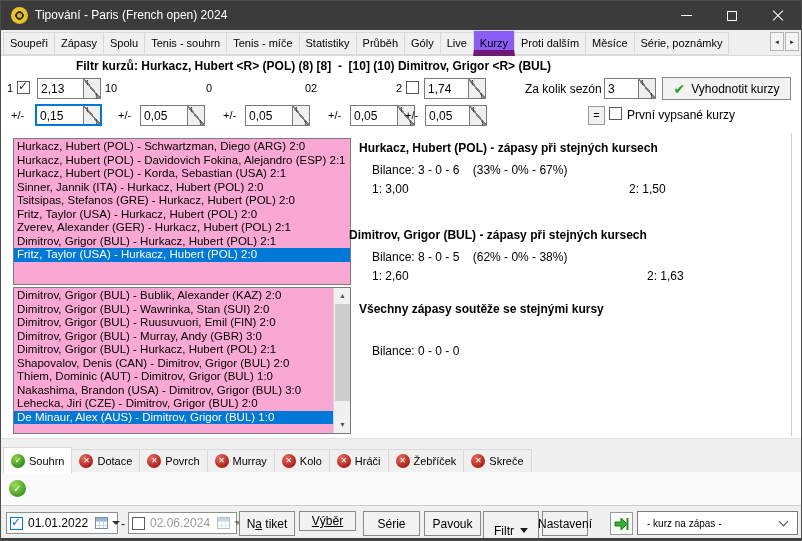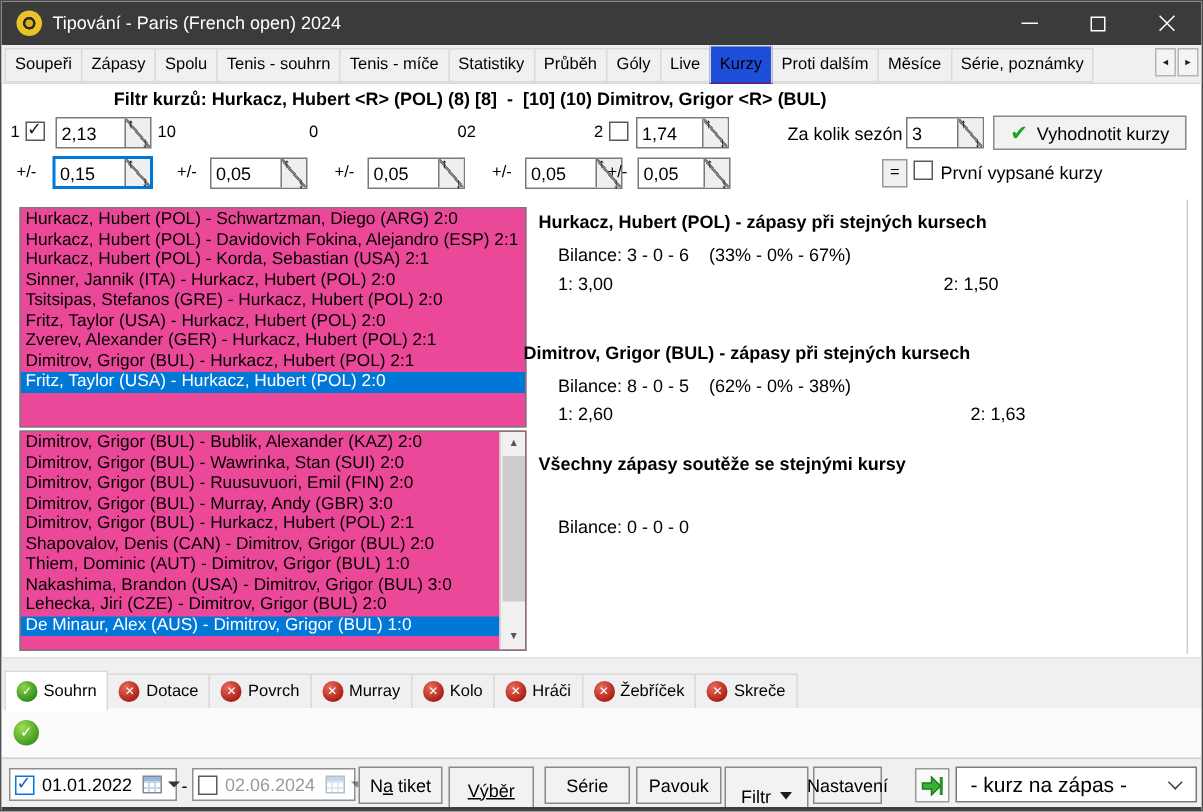--- a/index.html
+++ b/index.html
@@ -17,21 +17,21 @@
   .wbtn { width:46px; height:29px; display:flex; align-items:center; justify-content:center; position:relative; }
   .g-min { width:11px; height:1px; background:#fff; }
   .g-max { width:10px; height:10px; border:1px solid #fff; }
   .g-x { position:relative; width:12px; height:12px; }
   .g-x::before,.g-x::after { content:""; position:absolute; left:-1px; top:5px; width:14px; height:1px; background:#fff; }
   .g-x::before { transform:rotate(45deg); } .g-x::after { transform:rotate(-45deg); }
 
   
   .tabstrip { position:absolute; left:0; top:29px; width:100%; height:26px; background:#f0f0f0; border-bottom:1px solid #d9d9d9; display:flex; align-items:flex-end; padding-left:2px; }
   .tab { height:23px; margin-right:-1px; border:1px solid #d9d9d9; background:#f0f0f0; font-size:11px; line-height:21px; padding:0 6px; white-space:nowrap; position:relative; }
-  .tab.sel { height:26px; line-height:24px; background:#1d4ed8; border-bottom:1px solid #701a75; margin-bottom:-1px; z-index:2; }
+  .tab.sel { height:26px; line-height:24px; background:#8b5cf6; border-bottom:6px solid #701a75; margin-bottom:-1px; z-index:2; }
   .tabscroll { position:absolute; right:2px; top:2px; display:flex; }
   .tsb { width:14px; height:19px; border:1px solid #b4b4b4; background:#f4f4f4; margin-left:1px; font-size:6px; line-height:18px; text-align:center; color:#222; }
 
   
   .filterline { position:absolute; left:0; top:58px; width:625px; text-align:center; font-size:12px; font-weight:bold; white-space:pre; }
 
   
   .lbl { position:absolute; font-size:11px; }
   .lbl12 { position:absolute; font-size:12px; }
 
@@ -48,21 +48,21 @@
   .spin-btn .su { position:absolute; top:-2px; left:1px; font-size:9px; }
   .spin-btn .sd { position:absolute; bottom:-2px; right:1px; font-size:9px; }
 
   
   .btn { position:absolute; background:#f2f2f2; border:1px solid #8a8a8a; font-size:12px; display:flex; align-items:center; justify-content:center; white-space:pre; }
   .btn .chk { color:#1fa31f; font-size:14px; font-weight:bold; margin-right:6px; }
   .eqbtn { position:absolute; width:17px; height:19px; background:#f0f0f0; border:1px solid #9a9a9a; font-size:11px; text-align:center; line-height:17px; }
   .tri-down { width:0; height:0; border-left:4px solid transparent; border-right:4px solid transparent; border-top:5px solid #1a1a1a; display:inline-block; margin-left:6px; }
 
   
-  .listbox { position:absolute; left:12px; width:338px; height:147px; background:#ec4899; border:1px solid #7a7a7a; padding:1px 0 0 0; overflow:hidden; }
+  .listbox { position:absolute; left:12px; width:338px; height:147px; background:#f9a8d4; border:1px solid #7a7a7a; padding:1px 0 0 0; overflow:hidden; }
   .li { height:13.5px; line-height:13.5px; font-size:11.5px; padding-left:3px; white-space:nowrap; overflow:hidden; }
   .li.sel { background:#0078d7; color:#fff; }
   .sbar { position:absolute; right:0px; top:0px; bottom:0px; width:17px; background:#f0f0f0; border-left:1px solid #d5d5d5; }
   .sarrow { position:absolute; left:0; width:17px; height:16px; font-size:7px; color:#555; text-align:center; line-height:16px; }
   .sthumb { position:absolute; left:1px; width:15px; background:#cdcdcd; }
 
   
   .ph { position:absolute; font-size:12px; font-weight:bold; white-space:pre; }
   .pt { position:absolute; font-size:12px; white-space:pre; }
   .vline { position:absolute; width:1px; background:#cfcfcf; }
@@ -89,21 +89,21 @@
   .dg-date { font-size:12px; white-space:nowrap; }
   .cal { width:13px; height:12px; border:1px solid #7d8b99; margin-left:7px; flex:0 0 auto;
          background:linear-gradient(#9ab6d4 0 3px, rgba(0,0,0,0) 3px),
                     repeating-linear-gradient(to right, rgba(0,0,0,0) 0 3px, #c5d6e8 3px 4px),
                     repeating-linear-gradient(to bottom, rgba(0,0,0,0) 0 3px, #c5d6e8 3px 4px), #fff; }
   .dg-arrow { width:0; height:0; border-left:4px solid transparent; border-right:4px solid transparent; border-top:4px solid #333; margin:0 5px 0 4px; }
   .dategroup.dis .dg-date { color:#9a9a9a; }
   .dategroup.dis .cal,.dategroup.dis .dg-arrow { opacity:.55; }
   .iconbtn { position:absolute; left:609px; top:511px; width:23px; height:23px; background:#fafafa; border:1px solid #9a9a9a; display:flex; align-items:center; justify-content:center; }
   .combo { position:absolute; left:636px; top:510px; width:161px; height:24px; background:#fff; border:1px solid #7a7a7a; display:flex; align-items:center; }
-  .combo .cv { flex:1; font-size:14px; padding-left:9px; white-space:nowrap; }
+  .combo .cv { flex:1; font-size:10px; padding-left:9px; white-space:nowrap; }
   .chev { width:7px; height:7px; border-right:1.6px solid #444; border-bottom:1.6px solid #444; transform:rotate(45deg); margin:-4px 10px 0 0; }
   .botedge { position:absolute; left:0; top:537px; width:100%; height:4px; background:#3f3f3f; }
 </style>
 </head>
 <body>
 
 <div id="win">
 
   <div class="titlebar">
     <span class="app-icon"></span>
@@ -335,21 +335,21 @@
   </div>
   <span class="lbl12" style="left:120px;top:516px;">-</span>
   <div class="dategroup dis" style="left:127px;top:511px;width:109px;">
     <span class="dg-cb"></span>
     <span class="dg-date">02.06.2024</span>
     <span class="cal"></span>
     <span class="dg-arrow"></span>
   </div>
 
   <div class="btn" style="left:238px;top:510px;width:56px;height:25px;"><span>N</span><span style="text-decoration:underline;">a</span><span> tiket</span></div>
-  <div class="btn" style="left:298px;top:510px;width:57px;height:31px;text-decoration:underline;">Výběr</div>
+  <div class="btn" style="left:298px;top:510px;width:57px;height:20px;text-decoration:underline;">Výběr</div>
   <div class="btn" style="left:362px;top:510px;width:57px;height:25px;">Série</div>
   <div class="btn" style="left:423px;top:510px;width:57px;height:25px;">Pavouk</div>
   <div class="btn" style="left:482px;top:510px;width:56px;height:39px;"><span>Filtr</span><span class="tri-down"></span></div>
   <div class="btn" style="left:541px;top:510px;width:46px;height:25px;">Nastavení</div>
 
   <div class="iconbtn">
     <svg width="15" height="14" viewBox="0 0 15 14">
       <polygon points="1,5 7,5 7,1 13,7 7,13 7,9 1,9" fill="#35b335" stroke="#1c7a1c" stroke-width="1"></polygon>
       <rect x="12.5" y="1" width="2" height="12" fill="#2a8f2a"></rect>
     </svg>

